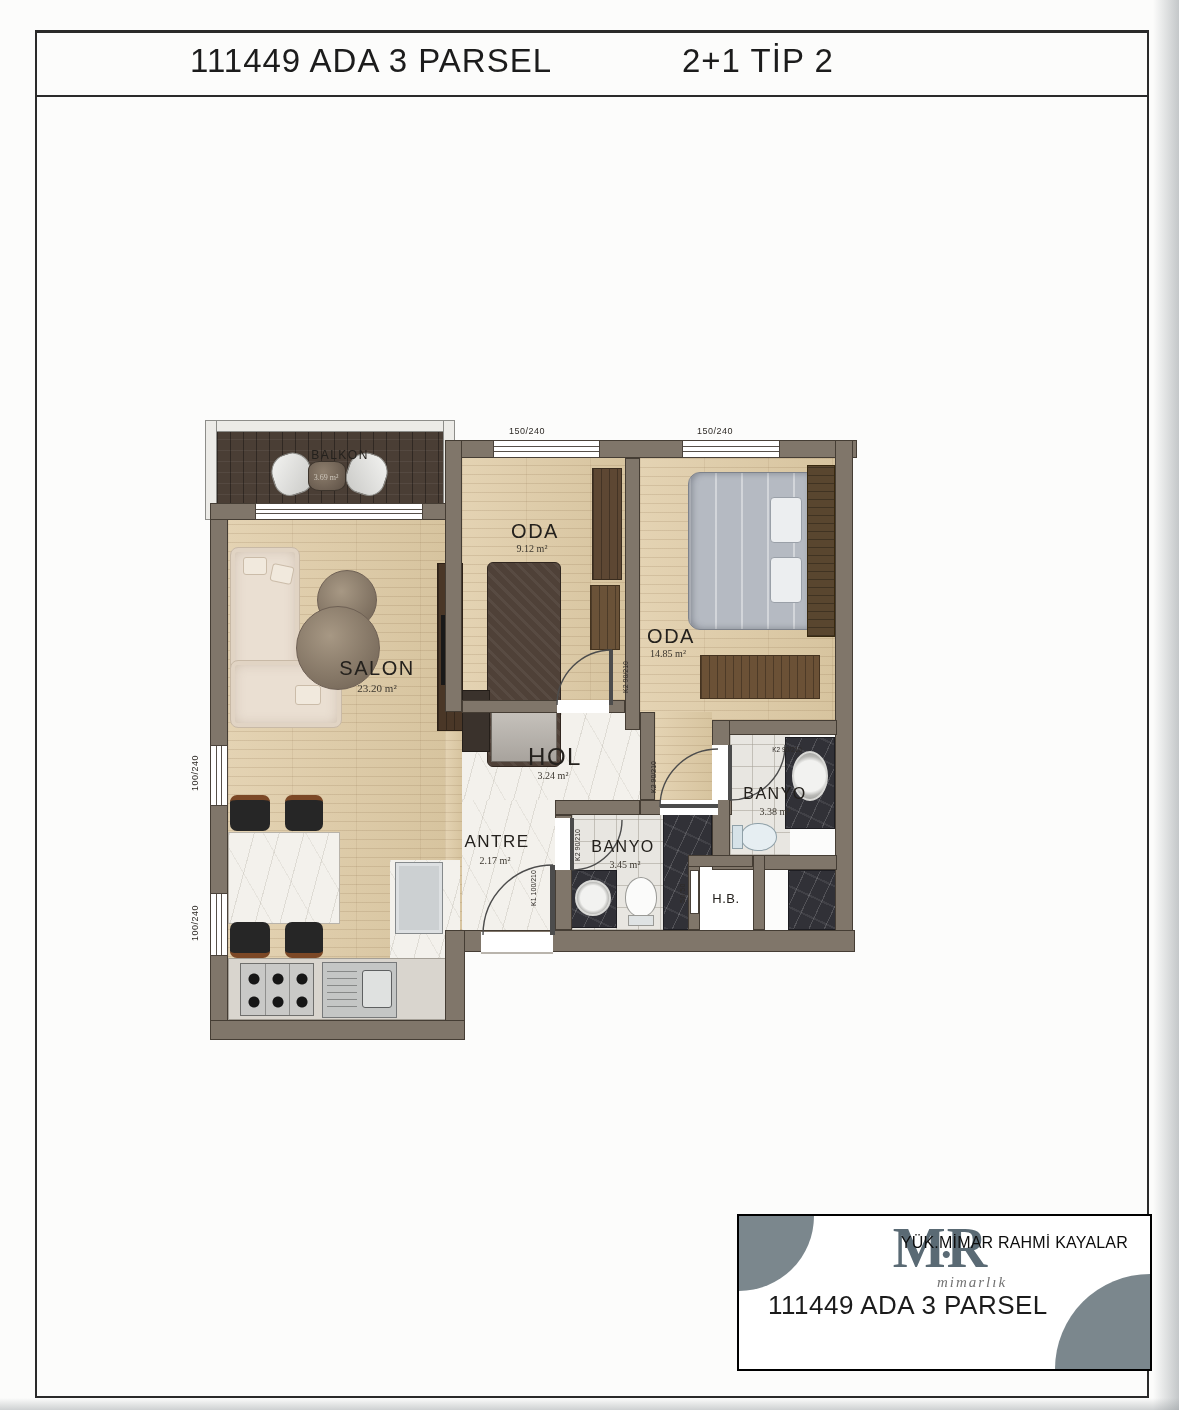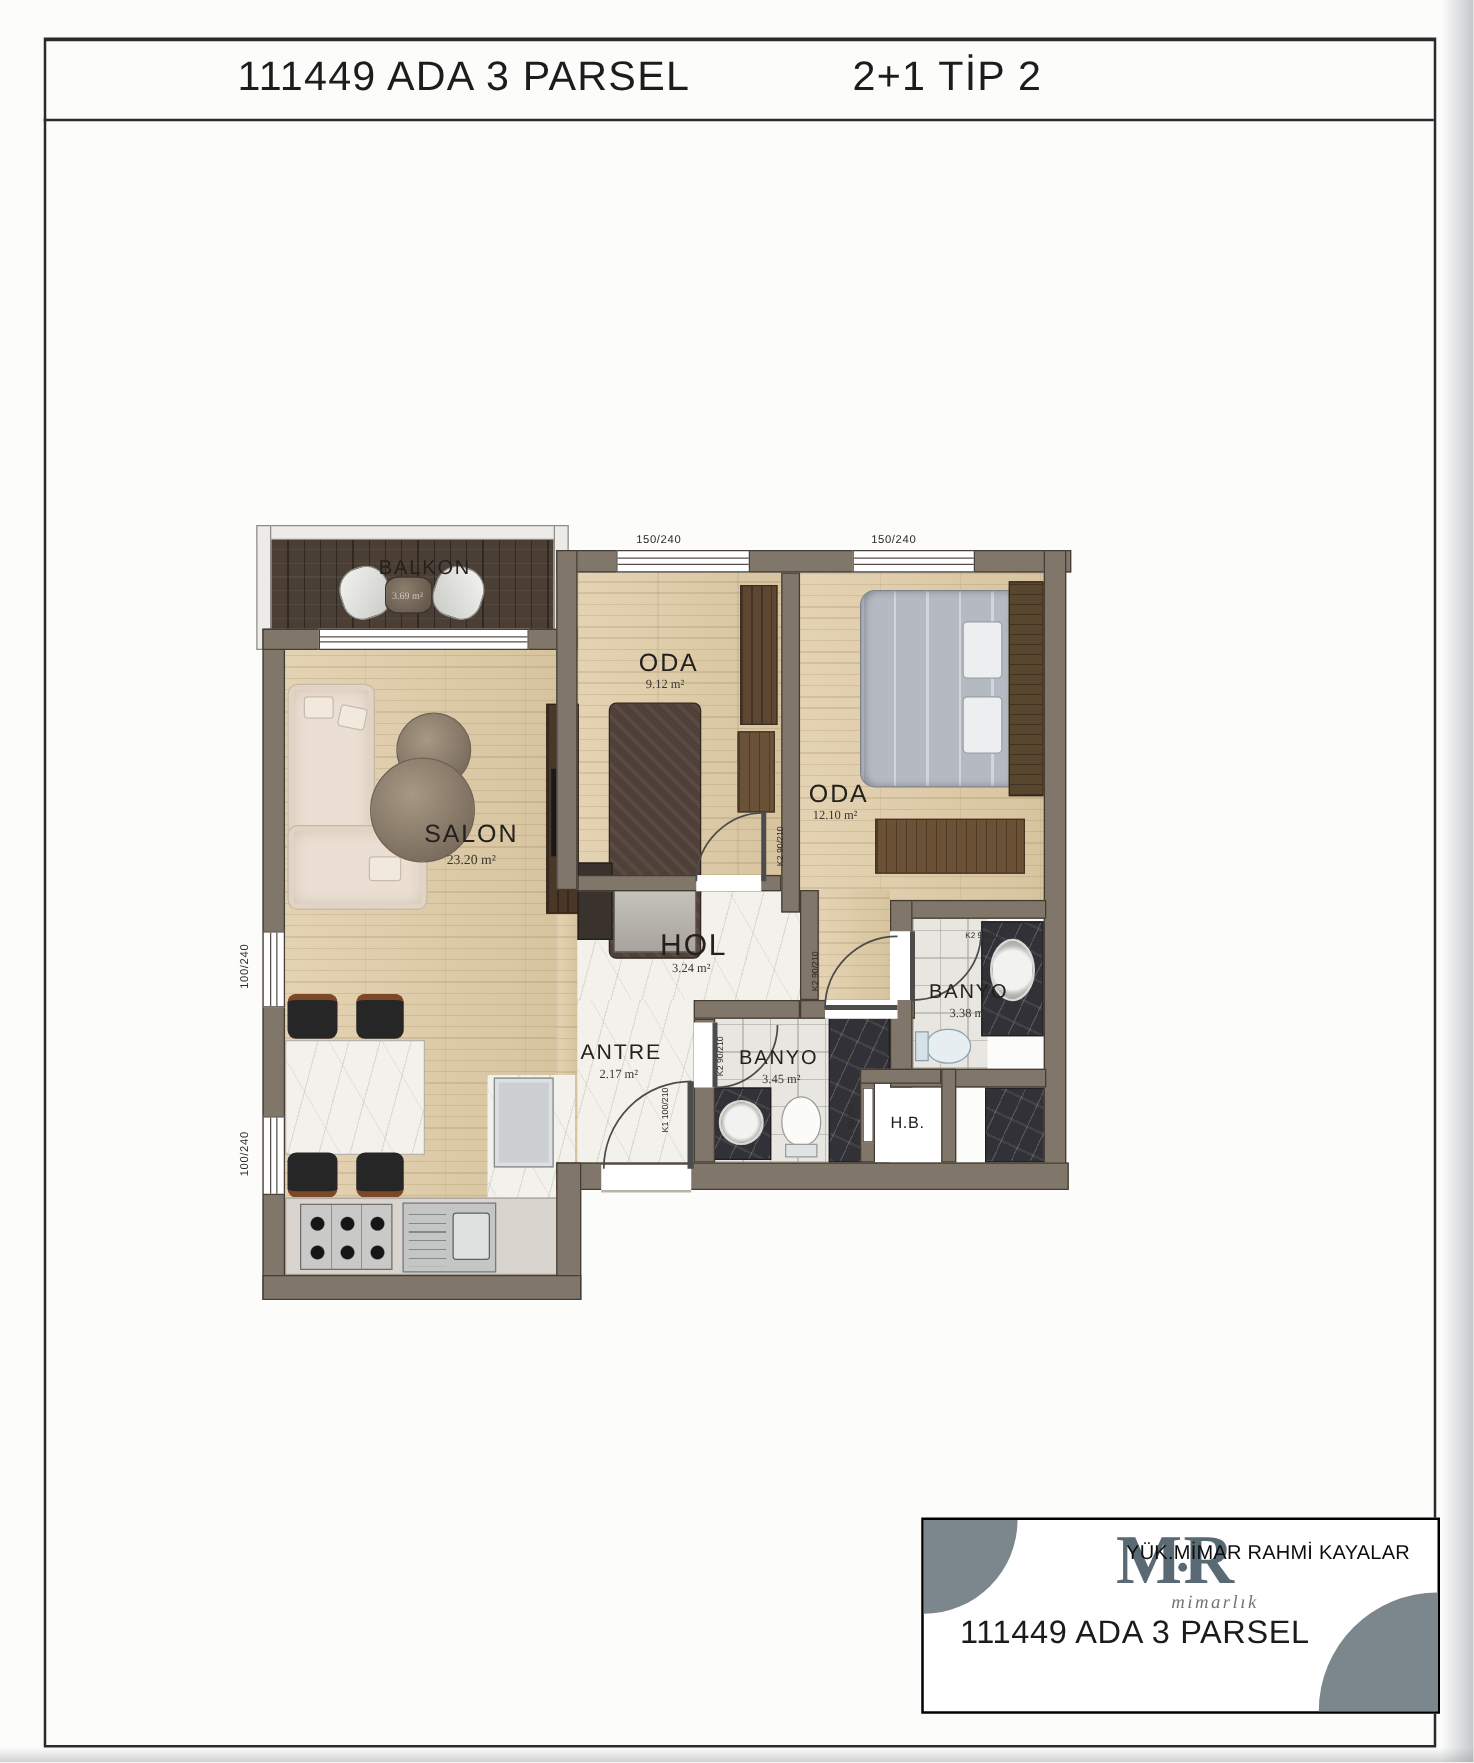--- a/index.html
+++ b/index.html
@@ -188,28 +188,28 @@
     <div class="abs furn marble-dark" style="left:377px;top:455px;width:55px;height:58px;z-index:3;"></div>
     <div class="abs furn" style="left:390px;top:465px;width:36px;height:36px;border-radius:50%;background:radial-gradient(circle,#f2f2f0 55%,#b9b9b6 70%,#8e8e8b);border:2px solid #d9d9d6;z-index:3;"></div>
     <div class="abs furn" style="left:440px;top:462px;width:32px;height:40px;background:#fbfbfa;border:1px solid #9a9a96;border-radius:50% 50% 46% 46%;z-index:3;"></div>
     <div class="abs furn" style="left:443px;top:500px;width:26px;height:11px;background:#dfe3e4;border:1px solid #9a9a96;z-index:3;"></div>
 
     <div class="abs furn marble-dark" style="left:600px;top:322px;width:50px;height:92px;z-index:3;"></div>
     <div class="abs furn" style="left:607px;top:336px;width:36px;height:50px;border-radius:50%;background:radial-gradient(circle,#f2f2f0 55%,#b9b9b6 70%,#8e8e8b);border:2px solid #d9d9d6;z-index:3;"></div>
     <div class="abs furn" style="left:556px;top:408px;width:36px;height:28px;background:#e6eef2;border:1px solid #8fa0a8;border-radius:46% 50% 50% 46%;z-index:3;"></div>
     <div class="abs furn" style="left:547px;top:410px;width:11px;height:24px;background:#d6e2e8;border:1px solid #8fa0a8;z-index:3;"></div>
 
-    <div class="abs rname" style="left:155px;top:40px;font-size:16px;">BALKON</div>
+    <div class="abs rname" style="left:155px;top:40px;font-size:12px;">BALKON</div>
     <div class="abs rarea" style="left:141px;top:62px;font-size:8px;color:#cfc8bd;">3.69 m²</div>
     <div class="abs rname" style="left:192px;top:253px;font-size:20px;">SALON</div>
     <div class="abs rarea" style="left:192px;top:273px;font-size:11px;">23.20 m²</div>
     <div class="abs rname" style="left:350px;top:116px;font-size:20px;">ODA</div>
     <div class="abs rarea" style="left:347px;top:133px;font-size:10px;">9.12 m²</div>
     <div class="abs rname" style="left:486px;top:221px;font-size:20px;">ODA</div>
-    <div class="abs rarea" style="left:483px;top:238px;font-size:10px;">12.10 m²</div>
+    <div class="abs rarea" style="left:483px;top:238px;font-size:10px;">14.85 m²</div>
     <div class="abs rname" style="left:370px;top:342px;font-size:24px;">HOL</div>
     <div class="abs rarea" style="left:368px;top:360px;font-size:10px;">3.24 m²</div>
     <div class="abs rname" style="left:312px;top:427px;font-size:17px;">ANTRE</div>
     <div class="abs rarea" style="left:310px;top:445px;font-size:10px;">2.17 m²</div>
     <div class="abs rname" style="left:438px;top:432px;font-size:16px;">BANYO</div>
     <div class="abs rarea" style="left:440px;top:449px;font-size:10px;">3.45 m²</div>
     <div class="abs rname" style="left:590px;top:379px;font-size:16px;">BANYO</div>
     <div class="abs rarea" style="left:590px;top:396px;font-size:10px;">3.38 m²</div>
     <div class="abs rname" style="left:541px;top:483px;font-size:13px;letter-spacing:.5px;">H.B.</div>
 

